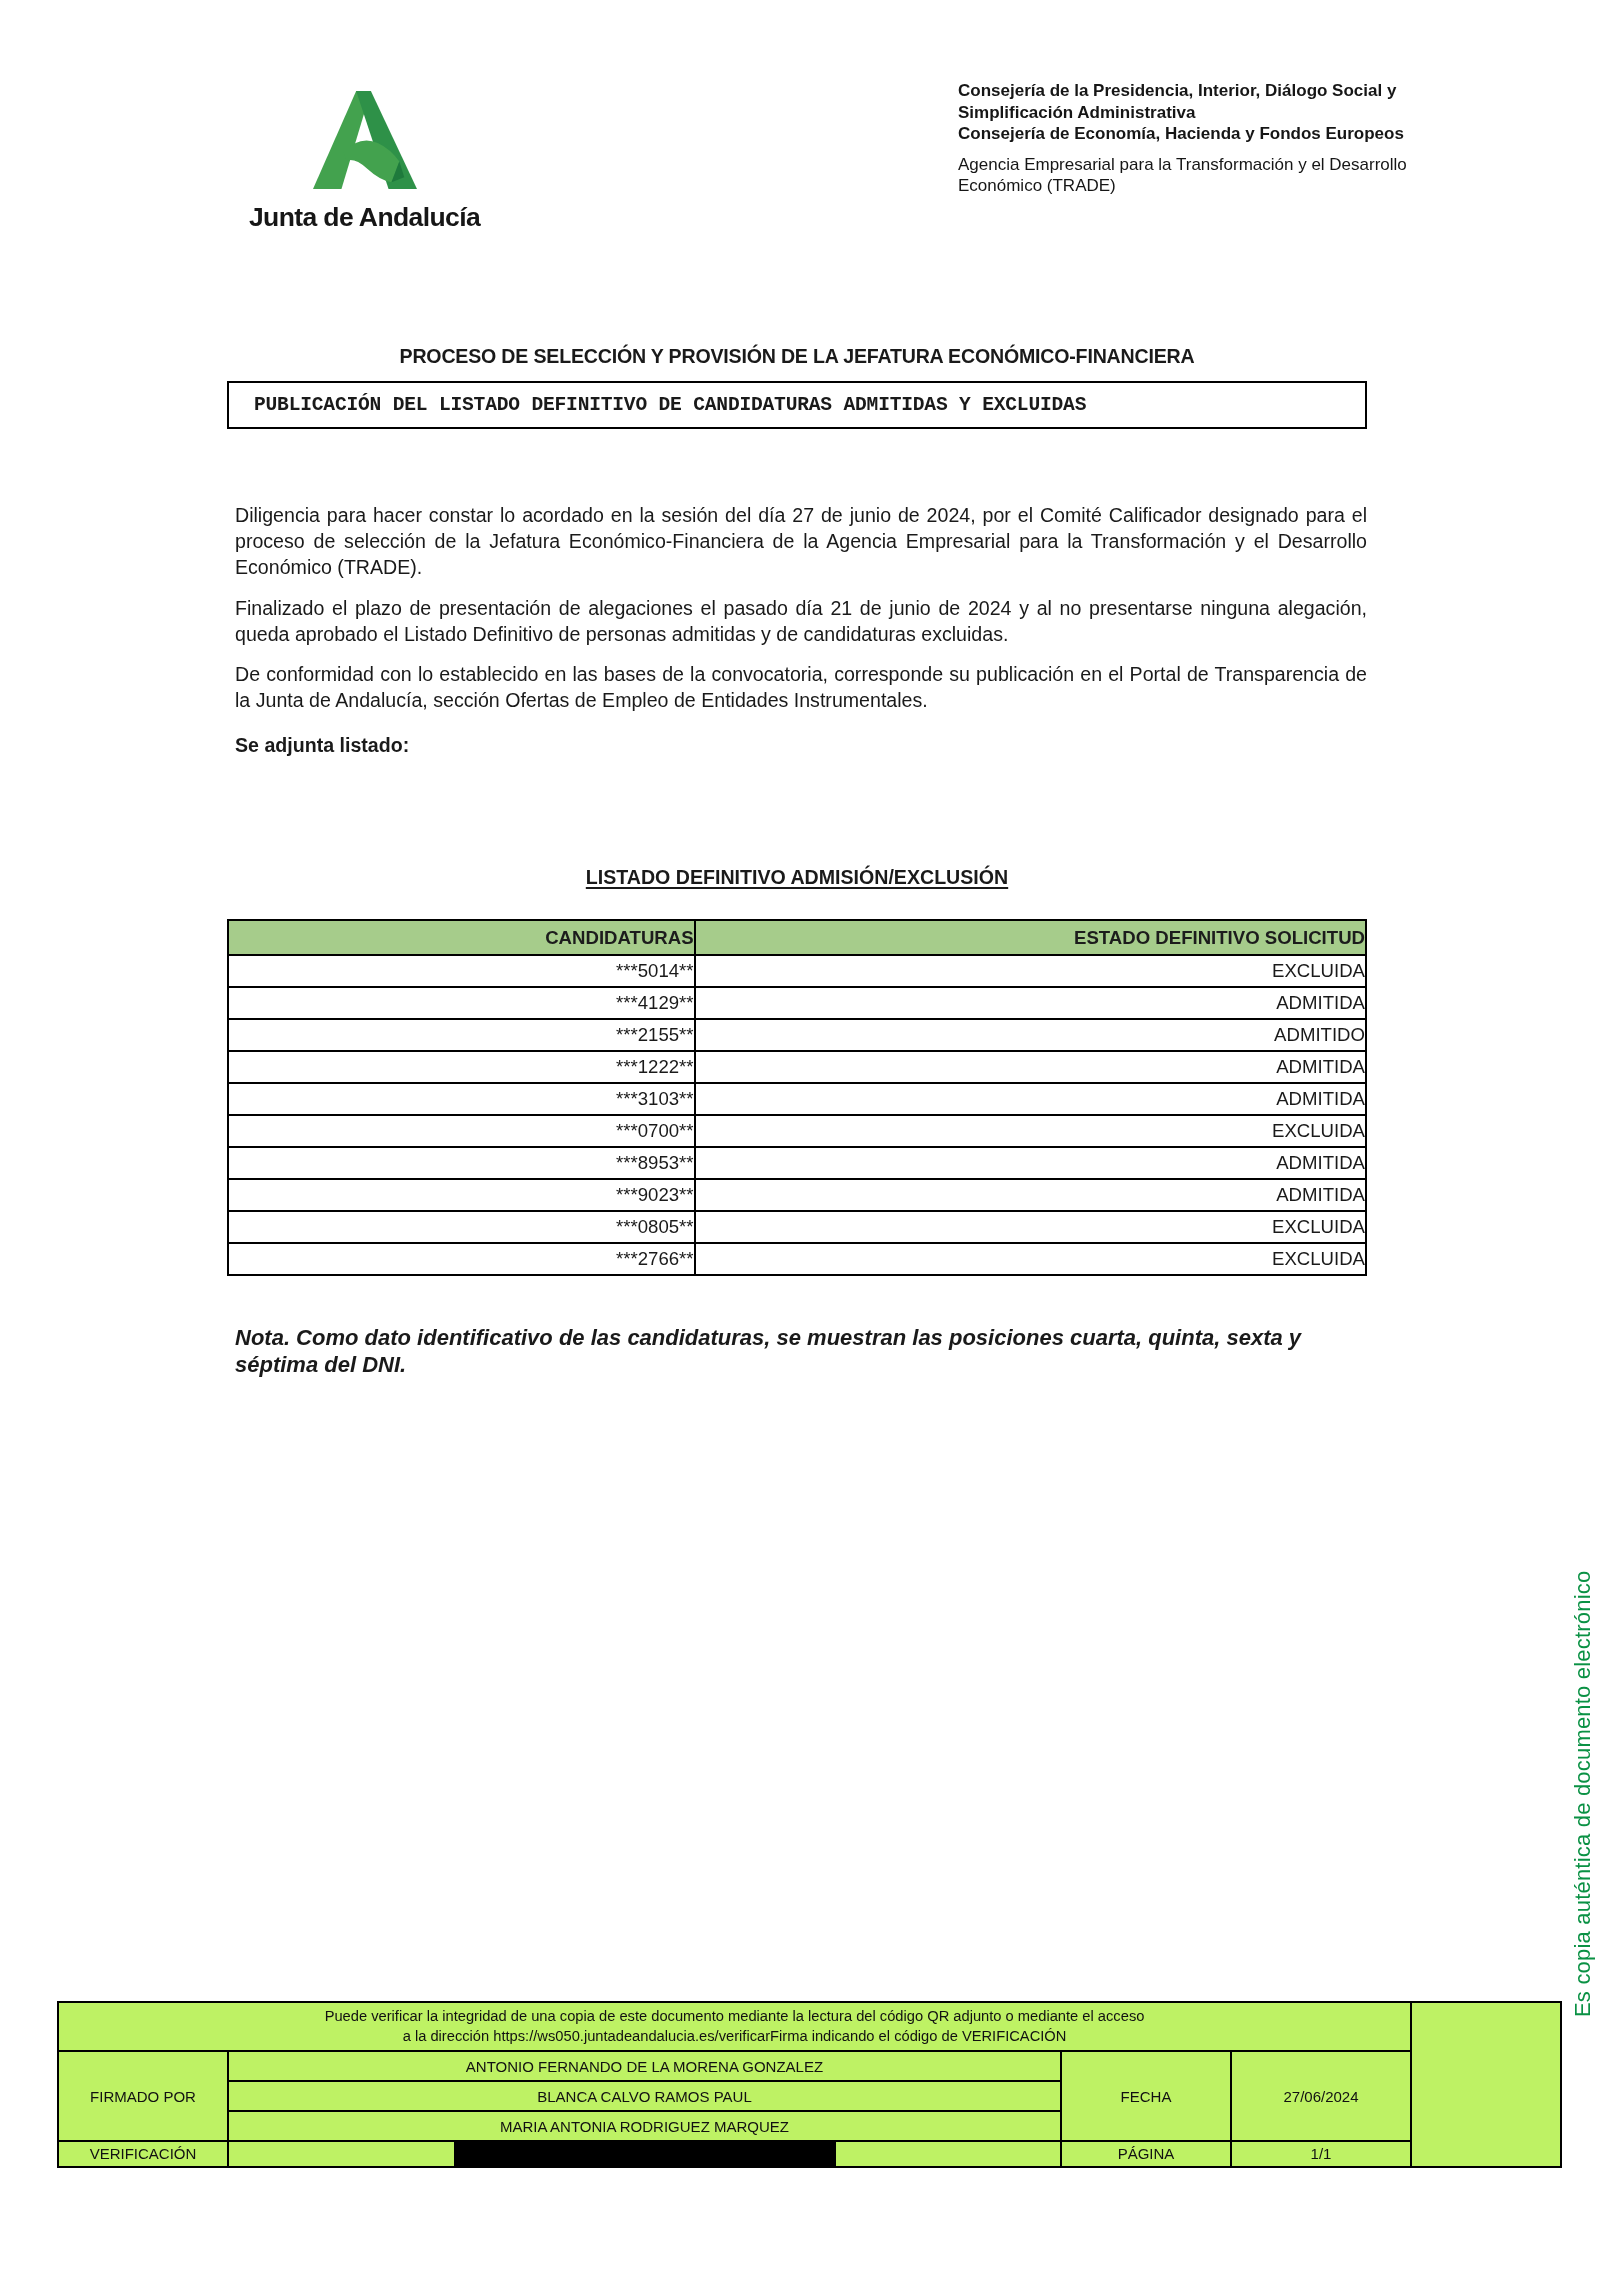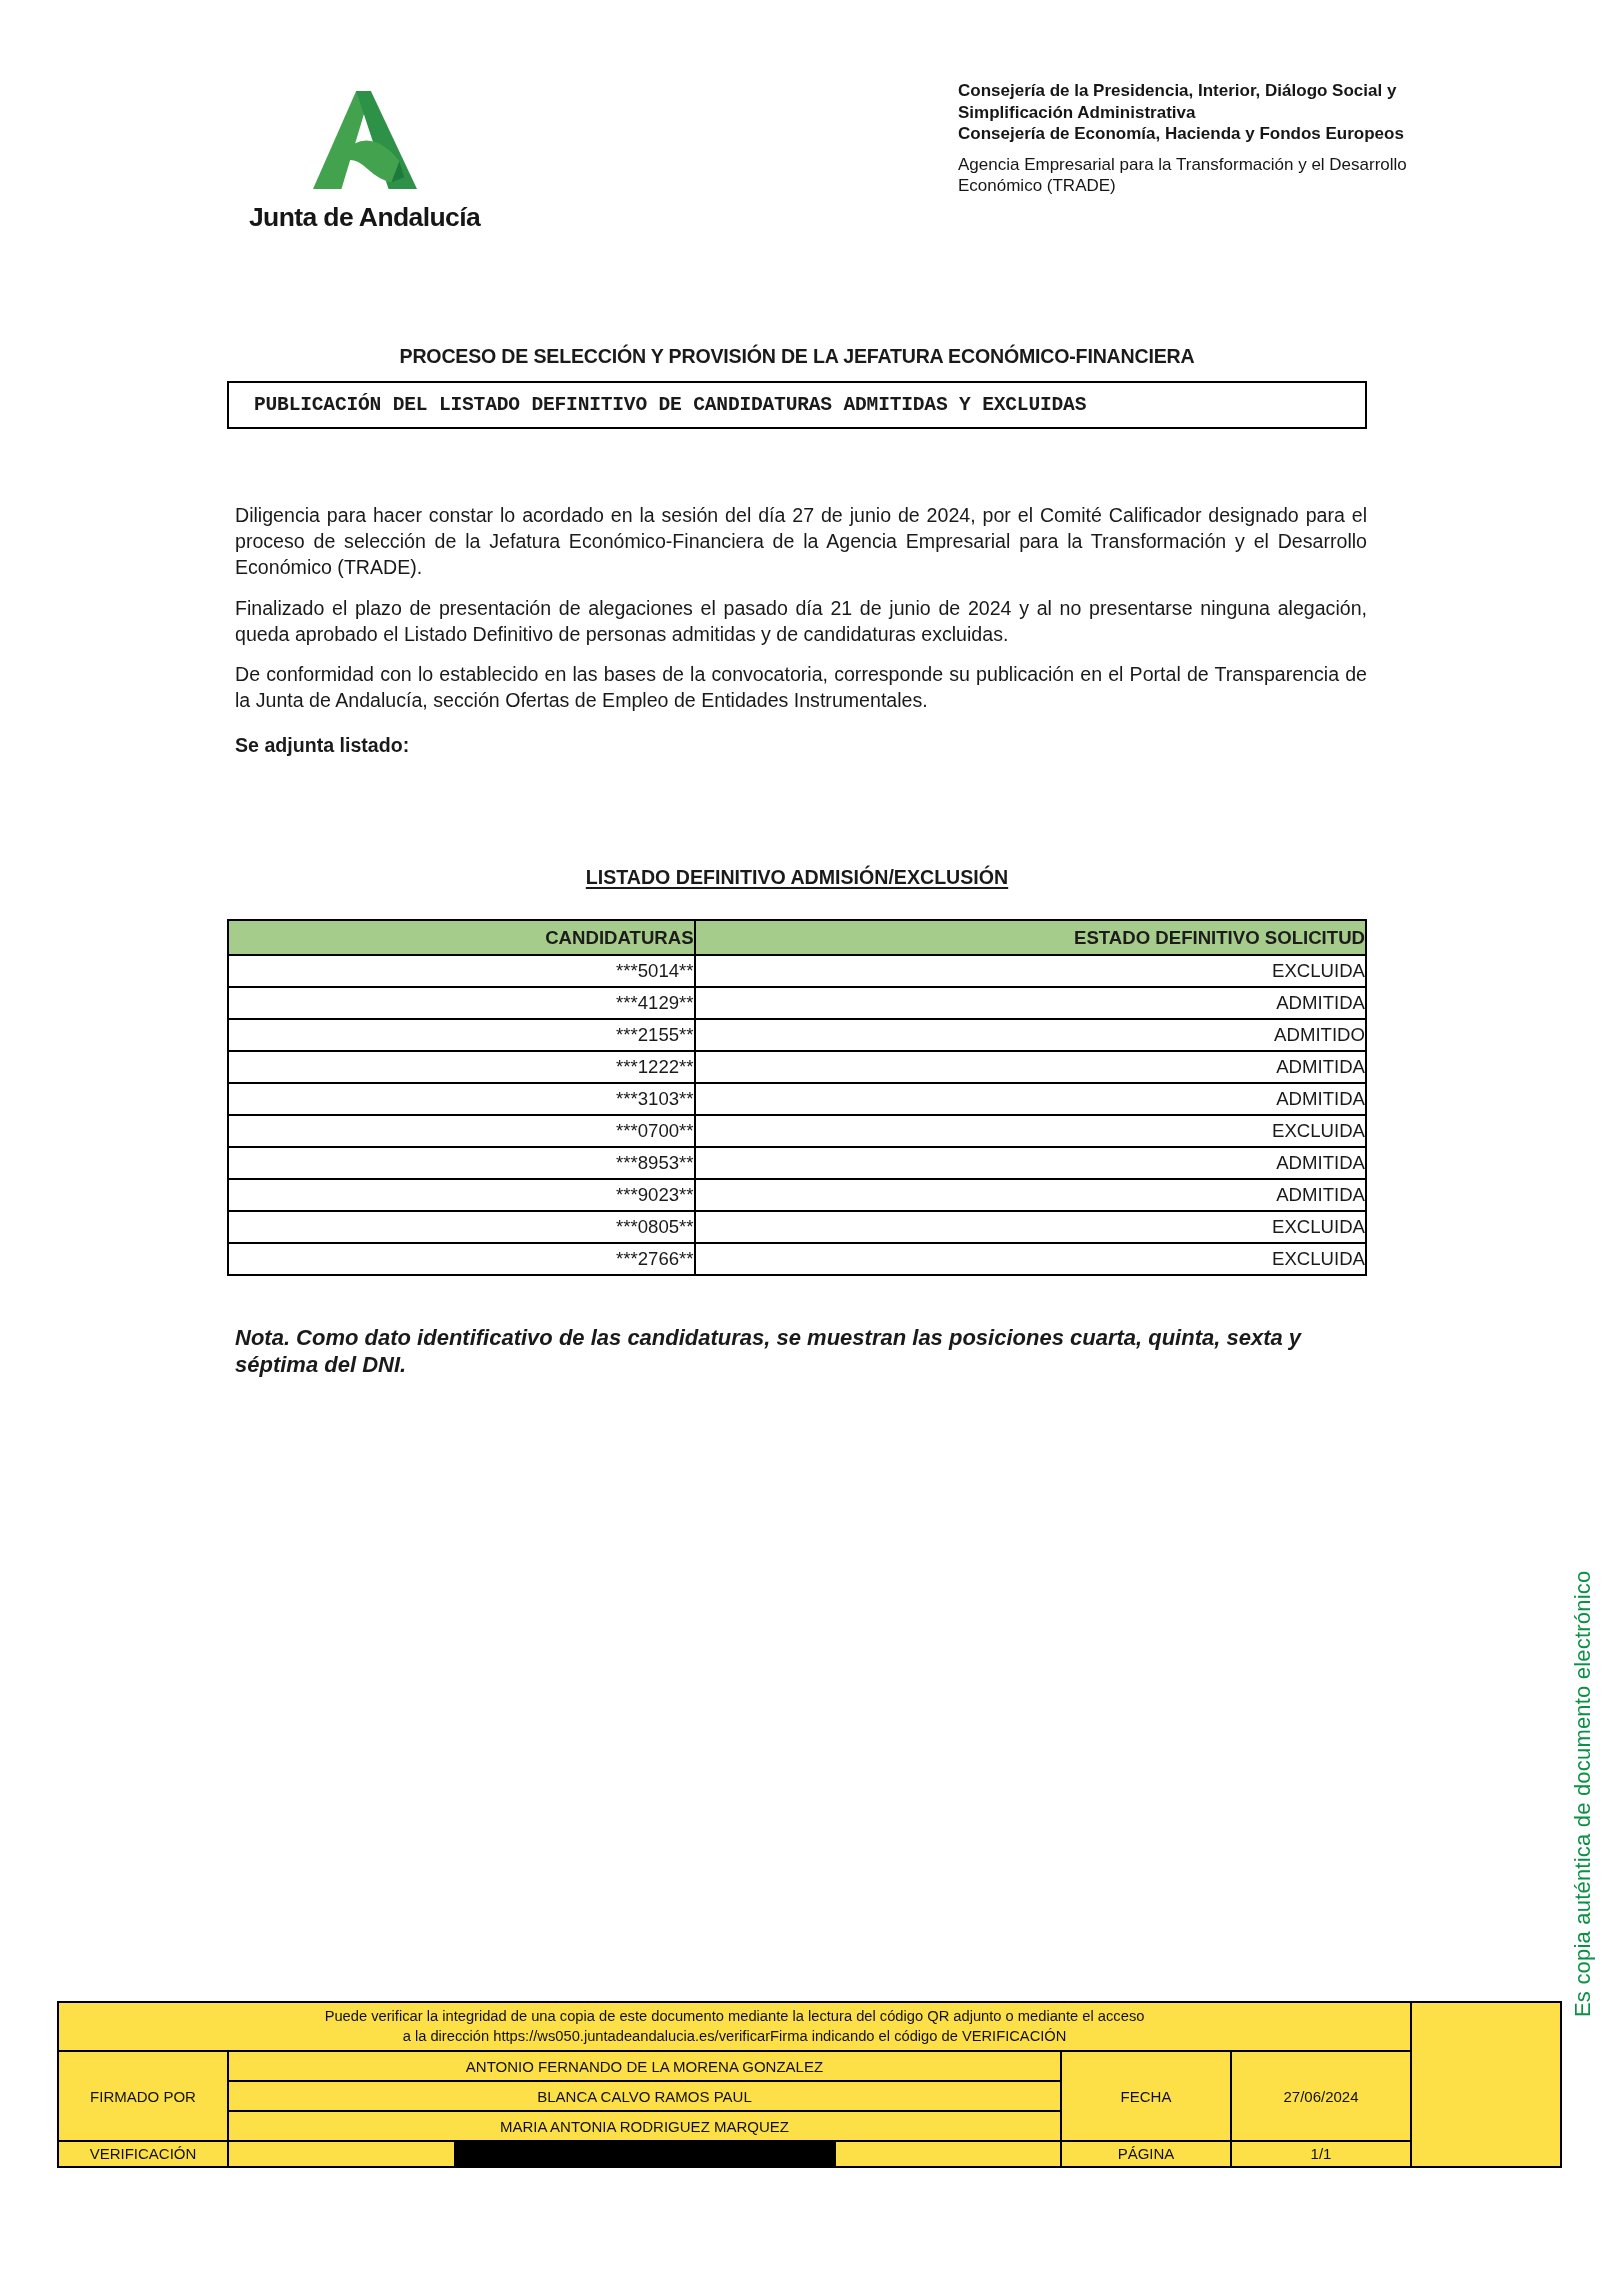--- a/index.html
+++ b/index.html
@@ -60,21 +60,21 @@
   .vertical-note{
     position:absolute;left:1570px;top:2017px;transform-origin:0 0;transform:rotate(-90deg);
     color:var(--accent-green);font-size:22px;white-space:nowrap;letter-spacing:0.2px;
   }
 
   
   table.footer-table{
     position:absolute;left:57px;top:2001px;width:1503px;
     border-collapse:collapse;table-layout:fixed;font-size:15px;color:#111;
   }
-  table.footer-table td{border:2px solid #000;text-align:center;vertical-align:middle;padding:0 3.9px;background:#fde047;}
+  table.footer-table td{border:2px solid #000;text-align:center;vertical-align:middle;padding:0 3.9px;background:#bef264;}
   col.f1{width:170px;} col.f2{width:833px;} col.f3{width:170px;} col.f4{width:180px;} col.f5{width:150px;}
   tr.r-verify{height:49px;} tr.r-name{height:30px;} tr.r-last{height:25px;}
   .verify-cell{font-size:14.7px;line-height:1.3;}
   .redaction{width:382px;height:23.5px;background:#000;margin:0 auto;}
 </style>
 </head>
 <body>
 
 <div class="logo-block">
   <svg class="logo-a" viewBox="0 0 106 100" aria-hidden="true">

